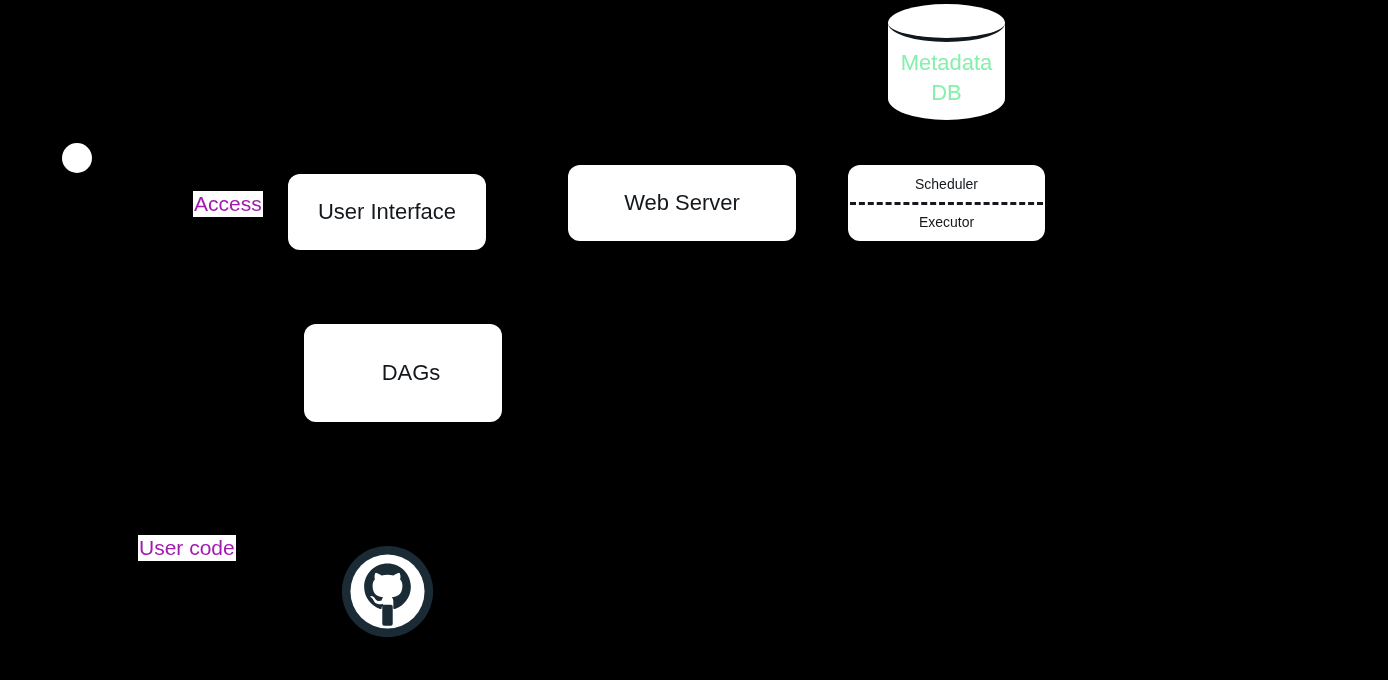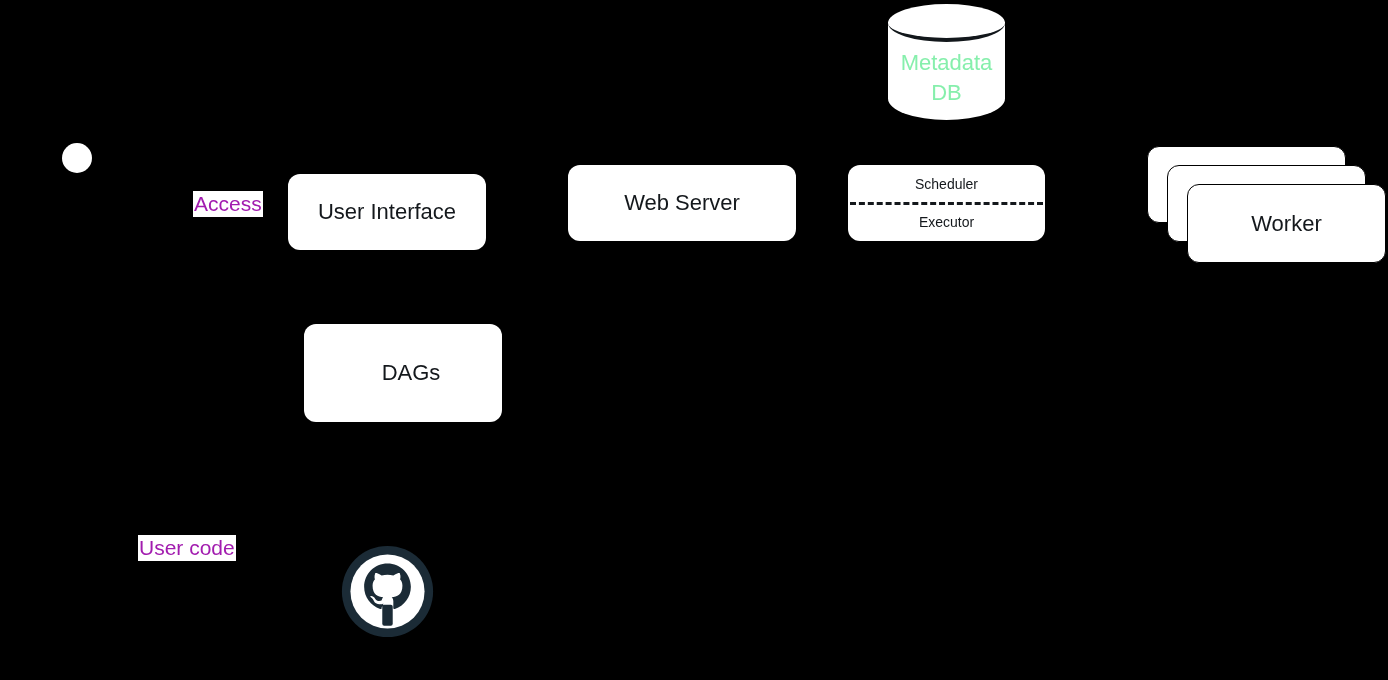--- a/index.html
+++ b/index.html
@@ -165,25 +165,20 @@
     <div class="split-top">Scheduler</div>
     <div class="split-divider"></div>
     <div class="split-bottom">Executor</div>
   </div>
 
   <div class="arrowhead" style="left:1140px; top:197px;
               border-top:11px solid transparent;
               border-bottom:11px solid transparent;
               border-left:16px solid #000000;"></div>
 
-  <div class="stack" style="left:1147px; top:146px; width:241px; height:120px;">
-    <div class="stack-card behind" style="left:0px; top:0px; width:199px; height:77px;"></div>
-    <div class="stack-card behind" style="left:20px; top:19px; width:199px; height:77px;"></div>
-    <div class="stack-card front" style="left:40px; top:38px; width:199px; height:79px;">Worker</div>
-  </div>
 
   <div class="gh-mark" style="left:340px; top:544px; width:95px; height:95px;">
     <svg width="95" height="95" viewBox="0 0 100 100">
       <circle cx="50" cy="50" r="48" fill="#1b2b36"></circle>
       <circle cx="50" cy="50" r="39" fill="#ffffff"></circle>
       <path fill="#1b2b36" d="M50 20.5c-13.6 0-24.6 11-24.6 24.6 0 10.9 7.05 20.1 16.83 23.35
                1.23.23 1.68-.53 1.68-1.18 0-.58-.02-2.12-.03-4.17-6.85 1.49-8.29-3.3-8.29-3.3
                -1.12-2.84-2.74-3.6-2.74-3.6-2.23-1.53.17-1.5.17-1.5 2.47.17 3.77 2.54 3.77 2.54
                2.2 3.76 5.76 2.67 7.17 2.04.22-1.59.86-2.68 1.56-3.29-5.47-.62-11.22-2.73-11.22-12.17
                0-2.69.96-4.88 2.53-6.6-.25-.62-1.1-3.13.24-6.51 0 0 2.07-.66 6.77 2.52

